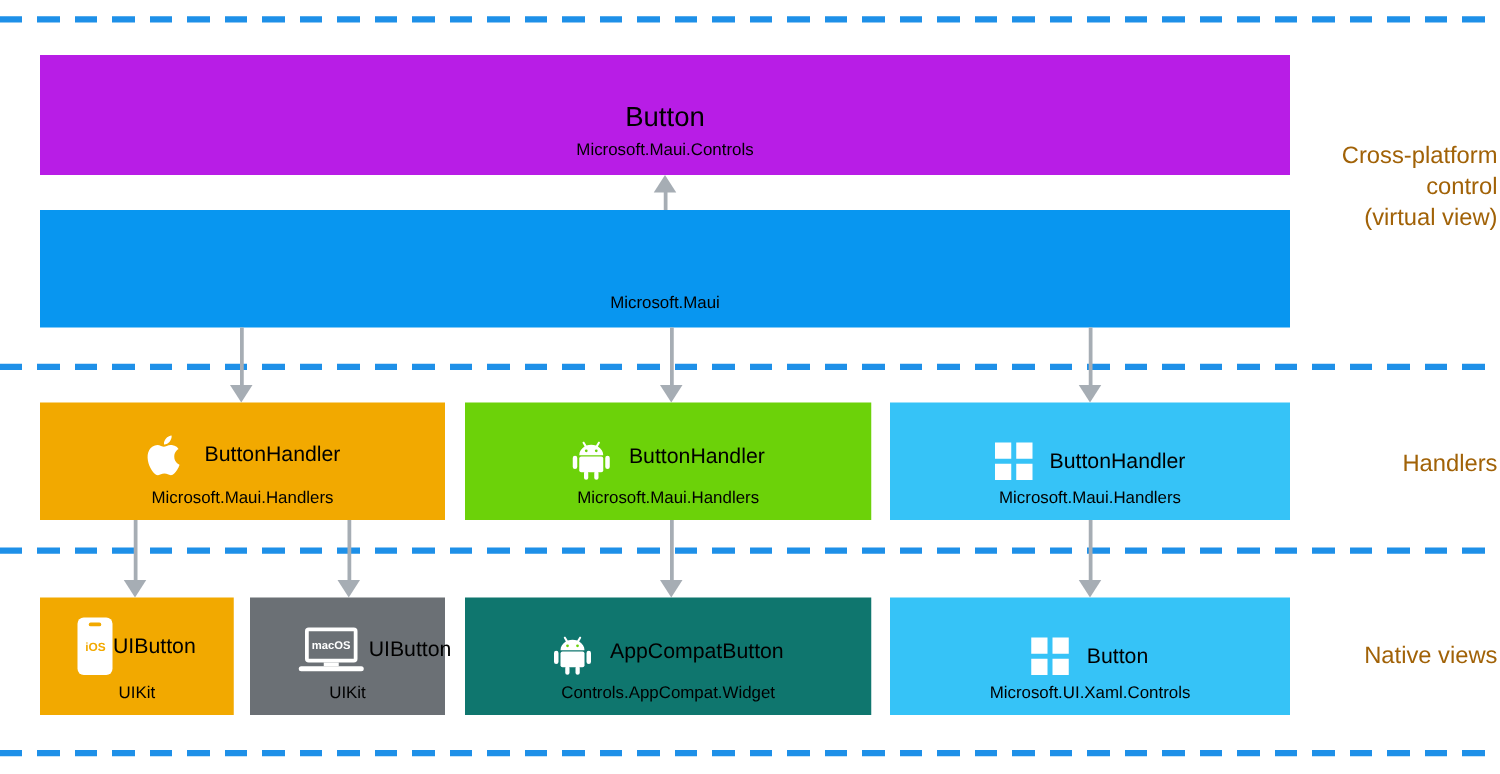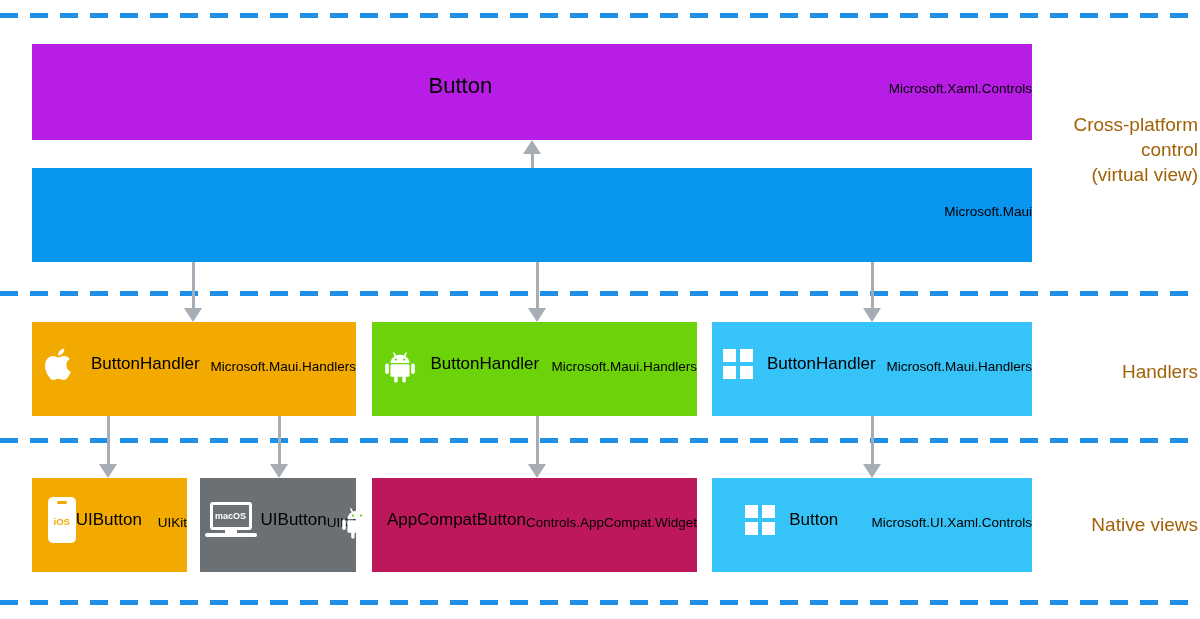--- a/index.html
+++ b/index.html
@@ -37,21 +37,21 @@
     text-align: right;
     width: 170px;
     left: 1028px;
   }
 
   
   .box {
     position: absolute;
     box-sizing: border-box;
     display: flex;
-    flex-direction: row;
+    flex-direction: column;
     justify-content: flex-end;
     align-items: center;
     color: #000000;
   }
   .box .title-line {
     display: flex;
     flex-direction: row;
     align-items: center;
     justify-content: center;
     width: 100%;
@@ -184,21 +184,21 @@
   <div>control</div>
   <div>(virtual view)</div>
 </div>
 <div class="band-label" style="top:359px;">Handlers</div>
 <div class="band-label" style="top:512px;">Native views</div>
 
 <div class="box wide" style="left:32px; top:44px; width:1000px; height:96px; background:#B81DE6; padding-bottom:12px;">
   <div class="title-line">
     <span class="title">Button</span>
   </div>
-  <span class="subtitle">Microsoft.Xaml.Controls</span>
+  <span class="subtitle">Microsoft.Maui.Controls</span>
 </div>
 
 <div class="box wide" style="left:32px; top:168px; width:1000px; height:94px; background:#0896F0; padding-bottom:12px;">
   <span class="subtitle">Microsoft.Maui</span>
 </div>
 
 <div class="arrow up" style="left:522px; top:140px; height:28px;">
   <div class="shaft" style="top:13px; height:15px;"></div>
   <div class="head" style="top:0px;"></div>
 </div>
@@ -294,21 +294,21 @@
     <span class="icon laptop-icon">
       <span class="lid">macOS</span>
       <span class="notch"></span>
       <span class="base"></span>
     </span>
     <span class="title">UIButton</span>
   </div>
   <span class="subtitle">UIKit</span>
 </div>
 
-<div class="box with-icon" style="left:372px; top:478px; width:325px; height:94px; background:#be185d; padding-bottom:10px;">
+<div class="box with-icon" style="left:372px; top:478px; width:325px; height:94px; background:#0f766e; padding-bottom:10px;">
   <div class="title-line">
     <span class="icon android-icon">
       <svg viewBox="0 0 32 38" width="32" height="38" aria-hidden="true">
         <path fill="#ffffff" d="M9.2 8.6c-0.3-0.5-0.1-1 0.3-1.2 0.4-0.2 0.9-0.1 1.1 0.3l1.6 2.7c1.2-0.4 2.5-0.6 3.8-0.6 1.3 0 2.6 0.2 3.8 0.6l1.6-2.7c0.2-0.4 0.7-0.5 1.1-0.3 0.4 0.2 0.6 0.7 0.3 1.2l-1.5 2.6c2.6 1.5 4.3 4 4.3 6.9H6.4c0-2.9 1.7-5.4 4.3-6.9L9.2 8.6z"></path>
         <circle fill="#6CD209" cx="12" cy="14.6" r="1.1"></circle>
         <circle fill="#6CD209" cx="20" cy="14.6" r="1.1"></circle>
         <rect fill="#ffffff" x="6.4" y="19.2" width="19.2" height="12.6" rx="1.6"></rect>
         <rect fill="#ffffff" x="1.2" y="18.6" width="3.6" height="10.5" rx="1.8"></rect>
         <rect fill="#ffffff" x="27.2" y="18.6" width="3.6" height="10.5" rx="1.8"></rect>
         <rect fill="#ffffff" x="10.2" y="30.6" width="3.4" height="7.2" rx="1.7"></rect>

